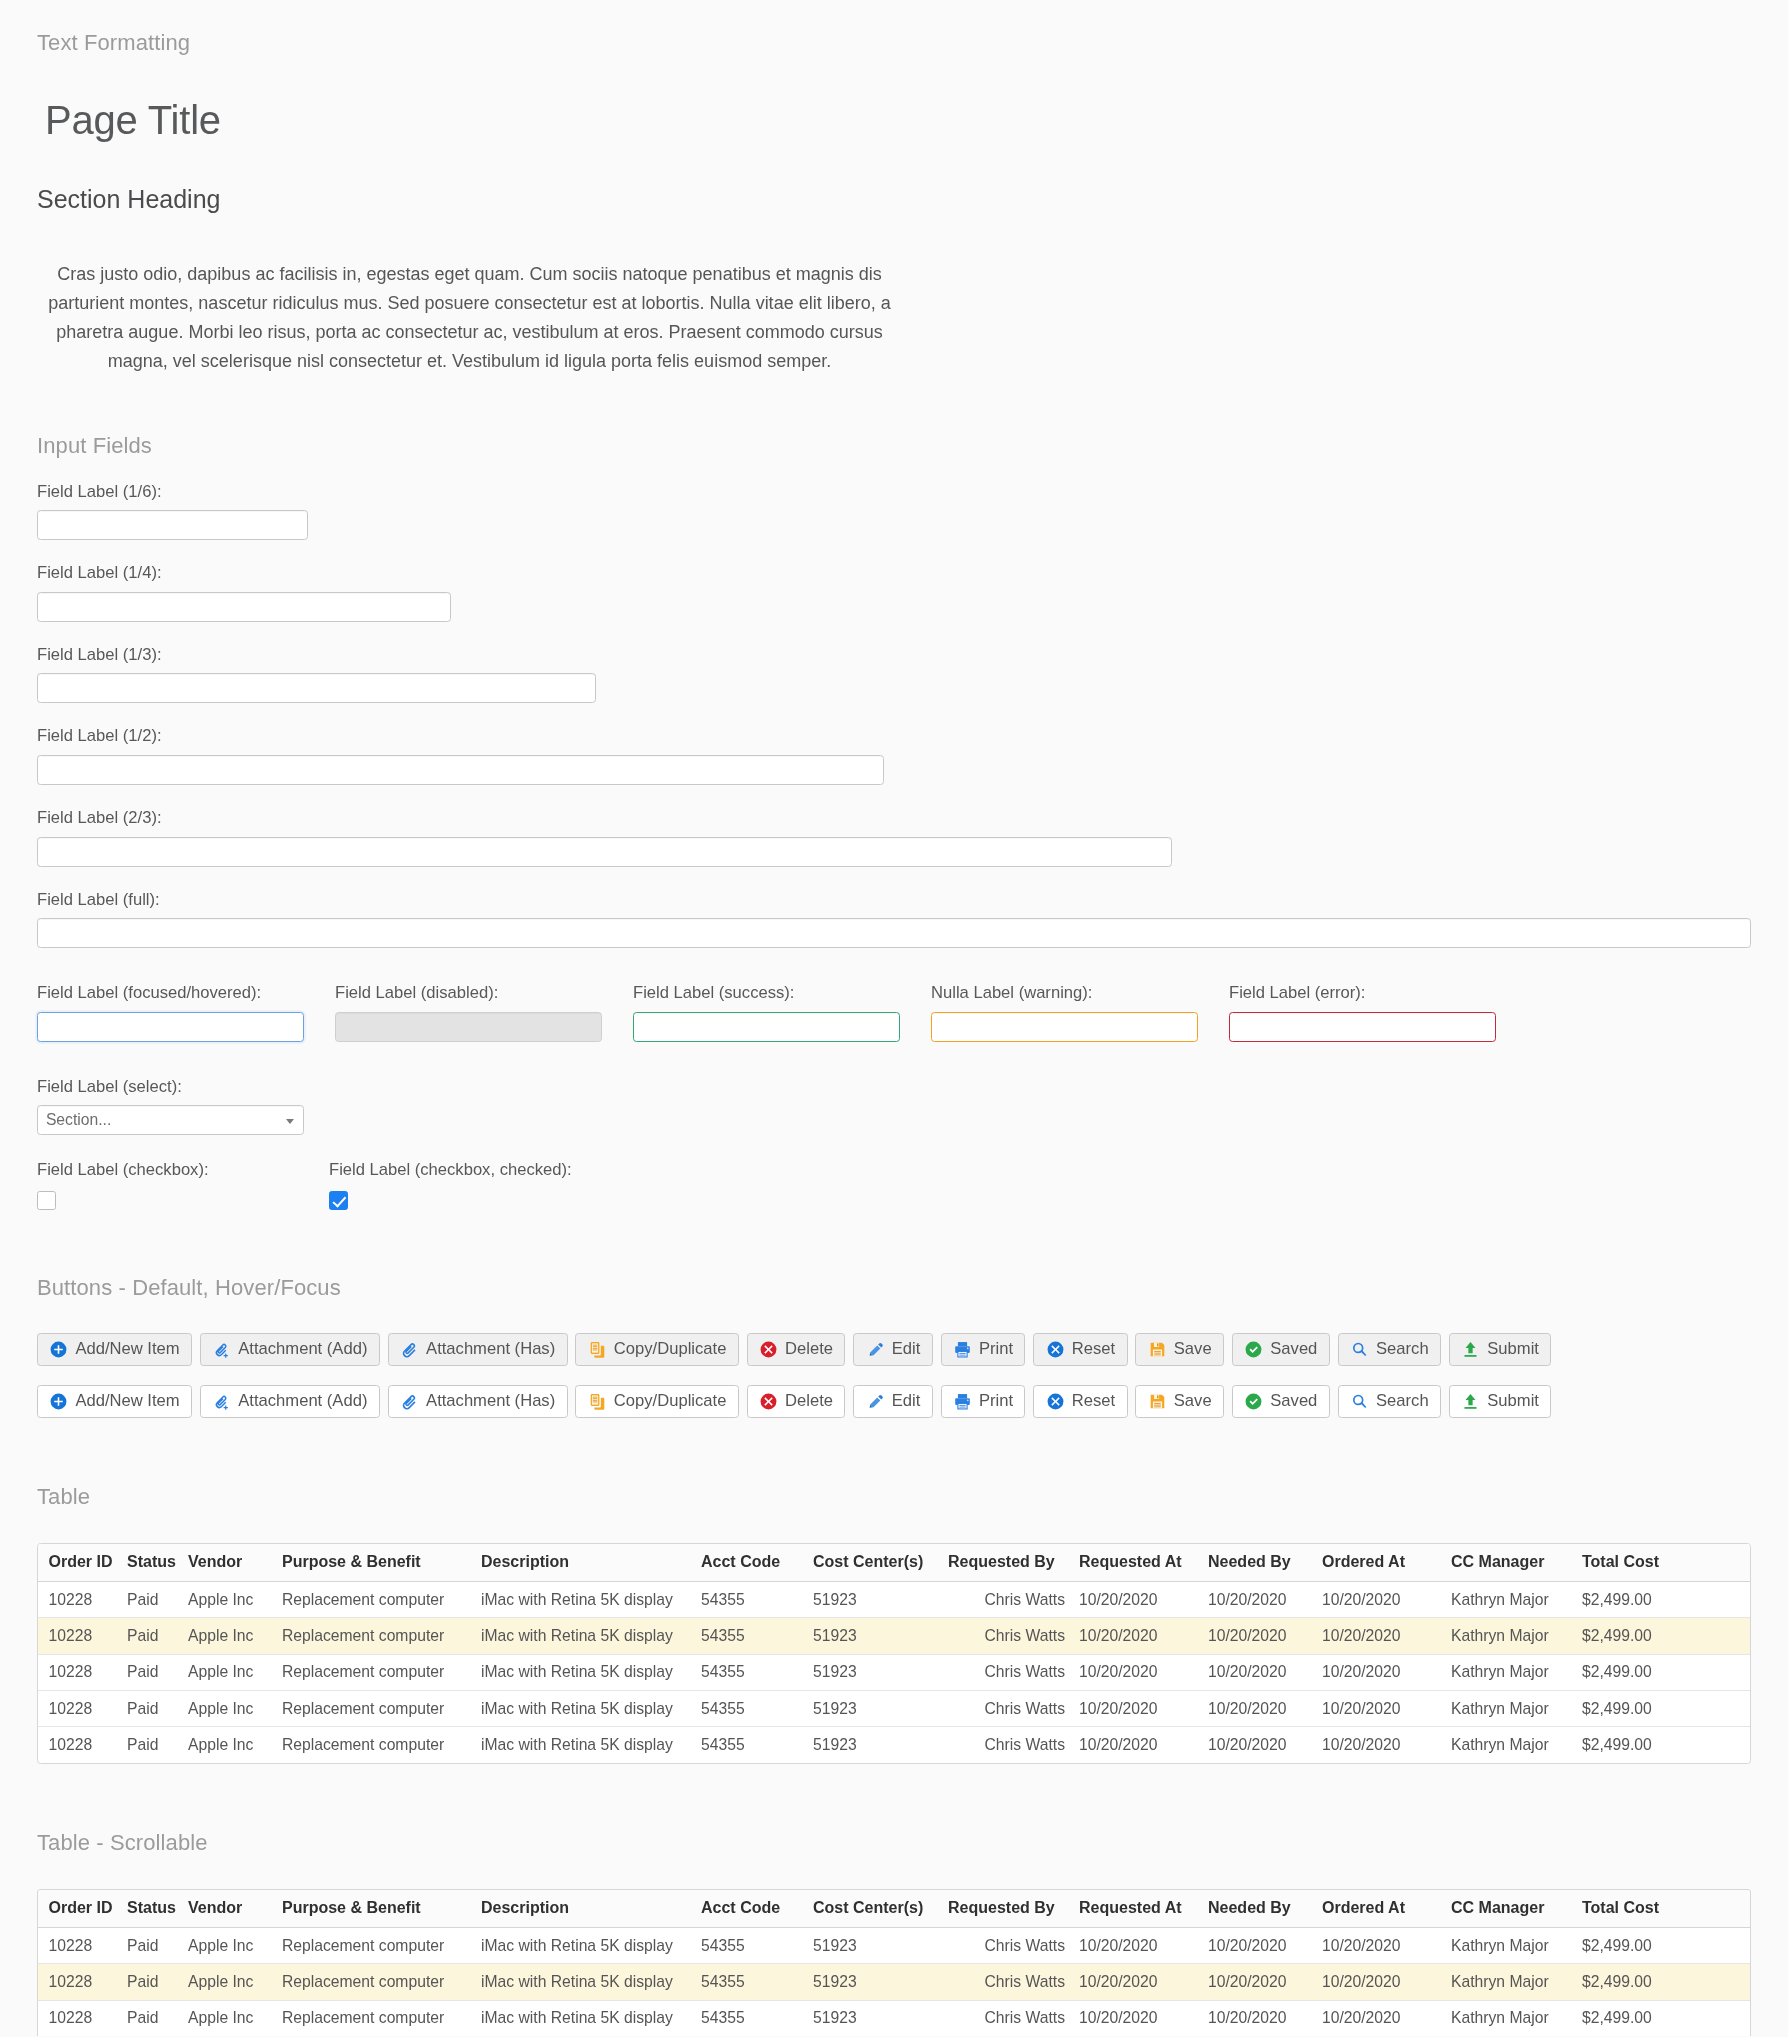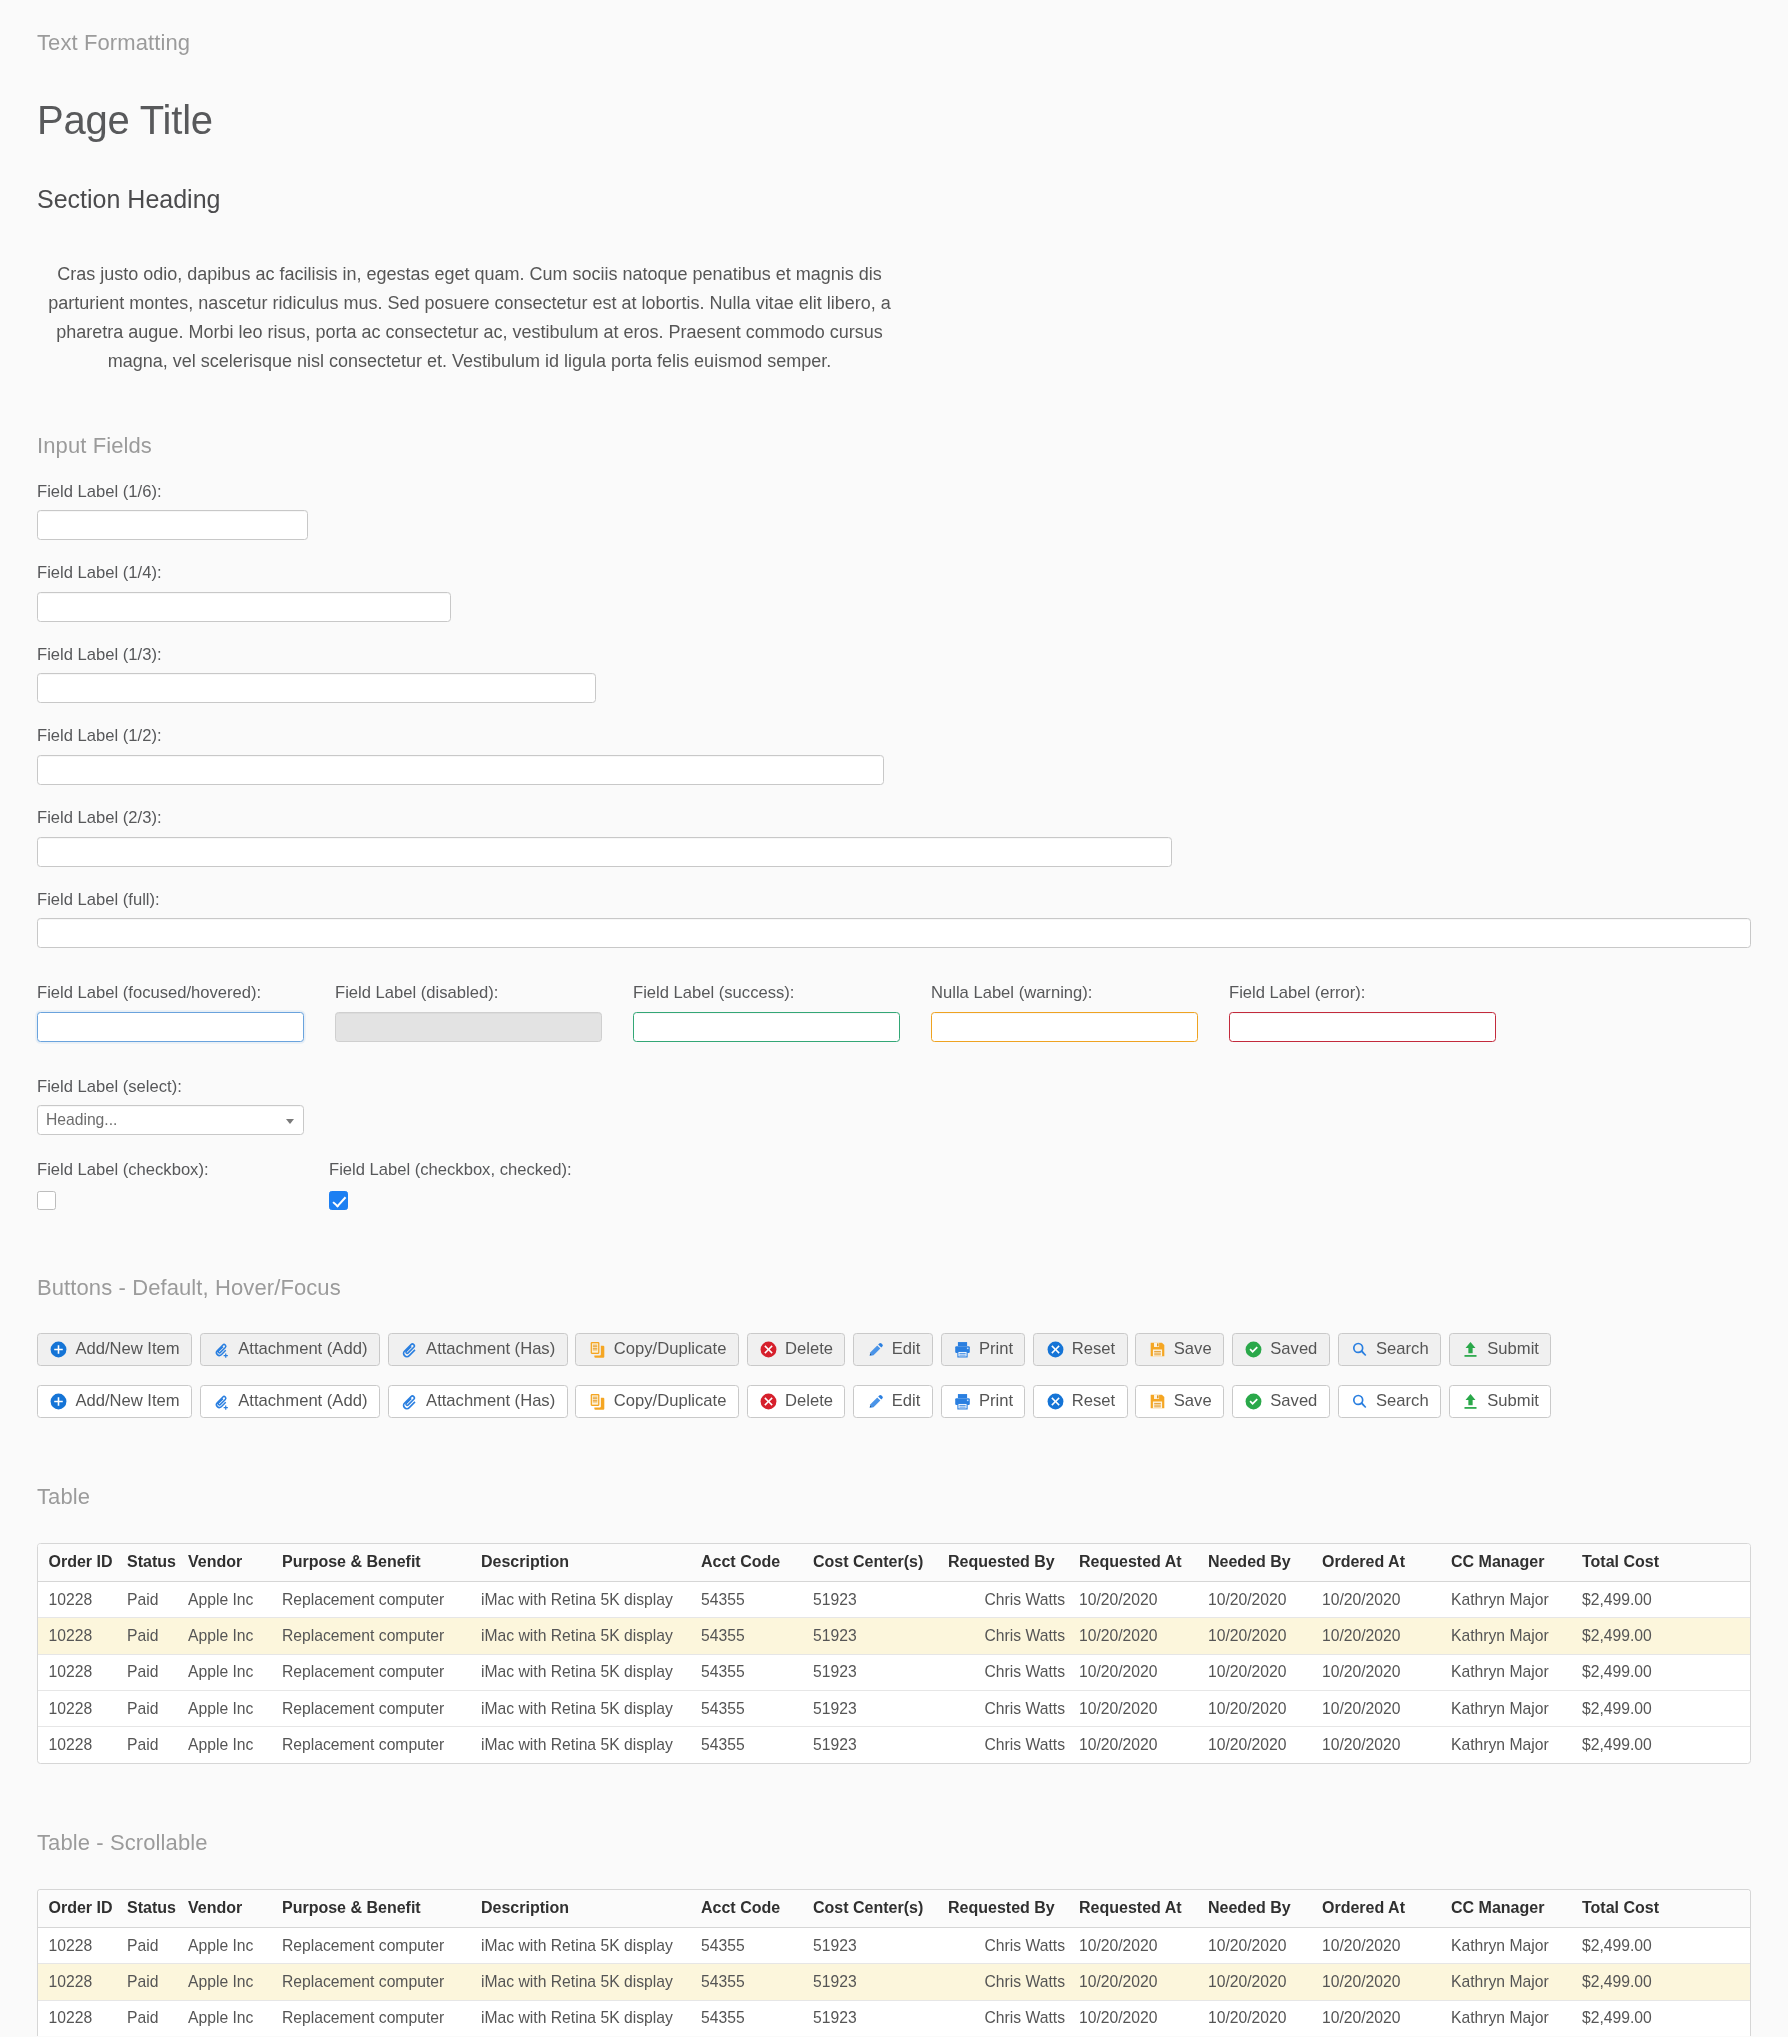--- a/index.html
+++ b/index.html
@@ -27,21 +27,21 @@
     color: #9b9b9b;
     letter-spacing: 0.1px;
     margin: 0;
   }
 
   
   .page-title {
     font-size: 40px;
     font-weight: 400;
     color: #58595b;
-    margin: 42px 0 0 0;
+    margin: 42px 0 0 8px;
     letter-spacing: -0.2px;
   }
   .section-heading {
     font-size: 25px;
     font-weight: 400;
     color: #4b4b4d;
     margin: 42px 0 0 0;
   }
   .body-copy {
     font-size: 18px;
@@ -301,21 +301,21 @@
       </div>
       <div class="state-cell">
         <label class="field-label">Field Label (error):</label>
         <input class="txt w-state is-error" type="text" value="" style="">
       </div>
     </div>
 
     <div class="field-row" style="margin-top:35px">
       <label class="field-label">Field Label (select):</label>
       <div class="select-wrap">
-        <div class="select-box">Heading...</div>
+        <div class="select-box">Section...</div>
         <span class="caret"></span>
       </div>
     </div>
 
     <div class="cb-grid">
       <div class="cb-cell">
         <label class="field-label">Field Label (checkbox):</label>
         <span class="cb"></span>
       </div>
       <div class="cb-cell">

